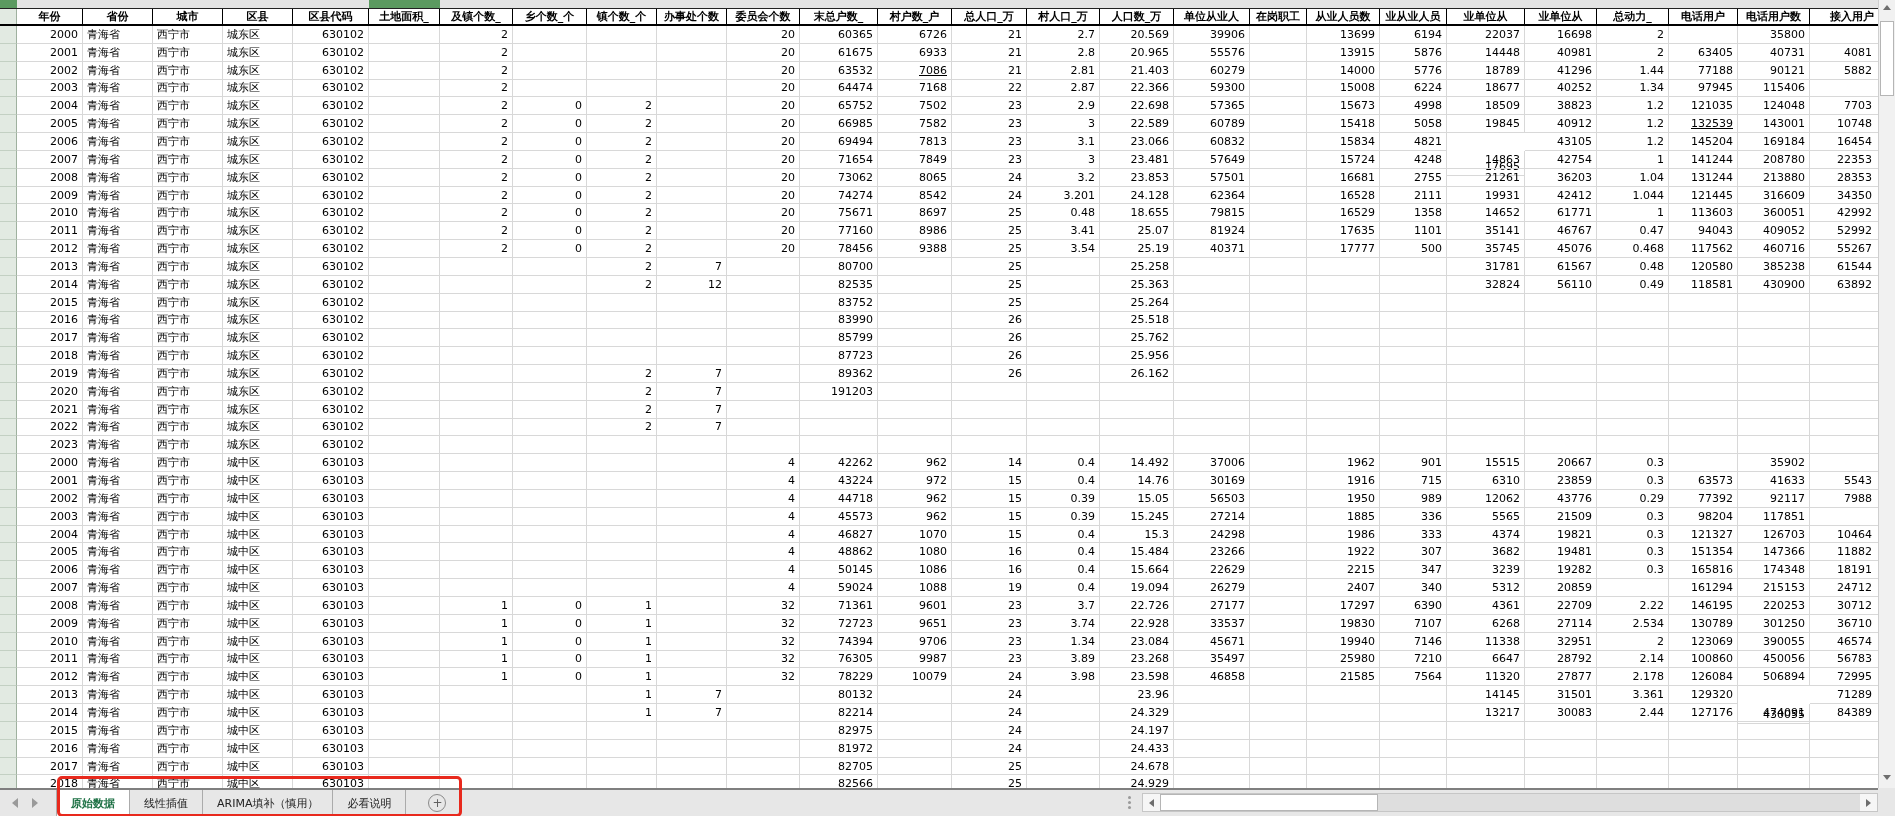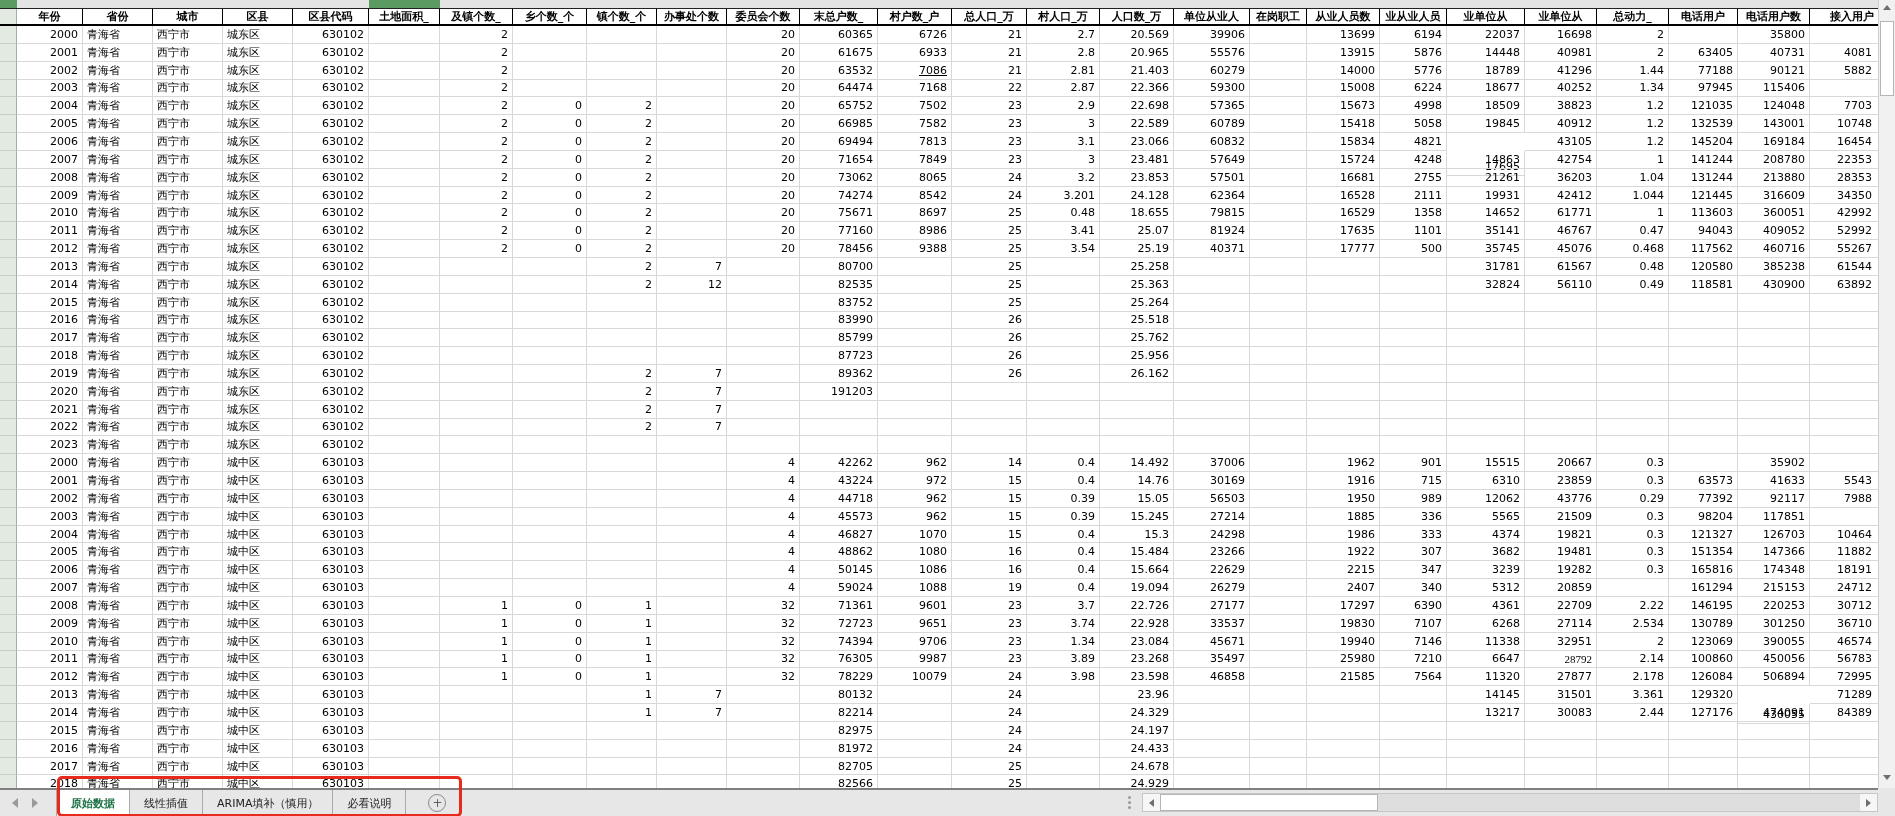--- a/index.html
+++ b/index.html
@@ -275,21 +275,21 @@
         <div class="cell right" style="width: 75px;">23</div>
         <div class="cell right" style="width: 73px;">3</div>
         <div class="cell right" style="width: 74px;">22.589</div>
         <div class="cell right" style="width: 76px;">60789</div>
         <div class="cell right" style="width: 57px;"></div>
         <div class="cell right" style="width: 73px;">15418</div>
         <div class="cell right" style="width: 67px;">5058</div>
         <div class="cell right" style="width: 78px;">19845</div>
         <div class="cell right" style="width: 72px;">40912</div>
         <div class="cell right" style="width: 72px;">1.2</div>
-        <div class="cell right" style="width: 69px;">132539</div>
+        <div class="cell right" style="width: 69px; text-decoration: underline;">132539</div>
         <div class="cell right" style="width: 72px;">143001</div>
         <div class="cell right lastcol" style="width: 85px;">10748</div>
       </div>
       <div class="row">
         <div class="cell gutter" style="width: 17px;"></div>
         <div class="cell right" style="width: 66px;">2006</div>
         <div class="cell left" style="width: 70px;">青海省</div>
         <div class="cell left" style="width: 70px;">西宁市</div>
         <div class="cell left" style="width: 70px;">城东区</div>
         <div class="cell right" style="width: 76px;">630102</div>
@@ -1143,21 +1143,21 @@
         <div class="cell right" style="width: 78px;">76305</div>
         <div class="cell right" style="width: 74px;">9987</div>
         <div class="cell right" style="width: 75px;">23</div>
         <div class="cell right" style="width: 73px;">3.89</div>
         <div class="cell right" style="width: 74px;">23.268</div>
         <div class="cell right" style="width: 76px;">35497</div>
         <div class="cell right" style="width: 57px;"></div>
         <div class="cell right" style="width: 73px;">25980</div>
         <div class="cell right" style="width: 67px;">7210</div>
         <div class="cell right" style="width: 78px;">6647</div>
-        <div class="cell right" style="width: 72px; font-family: Liberation Serif, serif;">28792</div>
+        <div class="cell right" style="width: 72px;">28792</div>
         <div class="cell right" style="width: 72px;">2.14</div>
         <div class="cell right" style="width: 69px;">100860</div>
         <div class="cell right" style="width: 72px;">450056</div>
         <div class="cell right lastcol" style="width: 85px;">56783</div>
       </div>
       <div class="row">
         <div class="cell gutter" style="width: 17px;"></div>
         <div class="cell right" style="width: 66px;">2012</div>
         <div class="cell left" style="width: 70px;">青海省</div>
         <div class="cell left" style="width: 70px;">西宁市</div>

